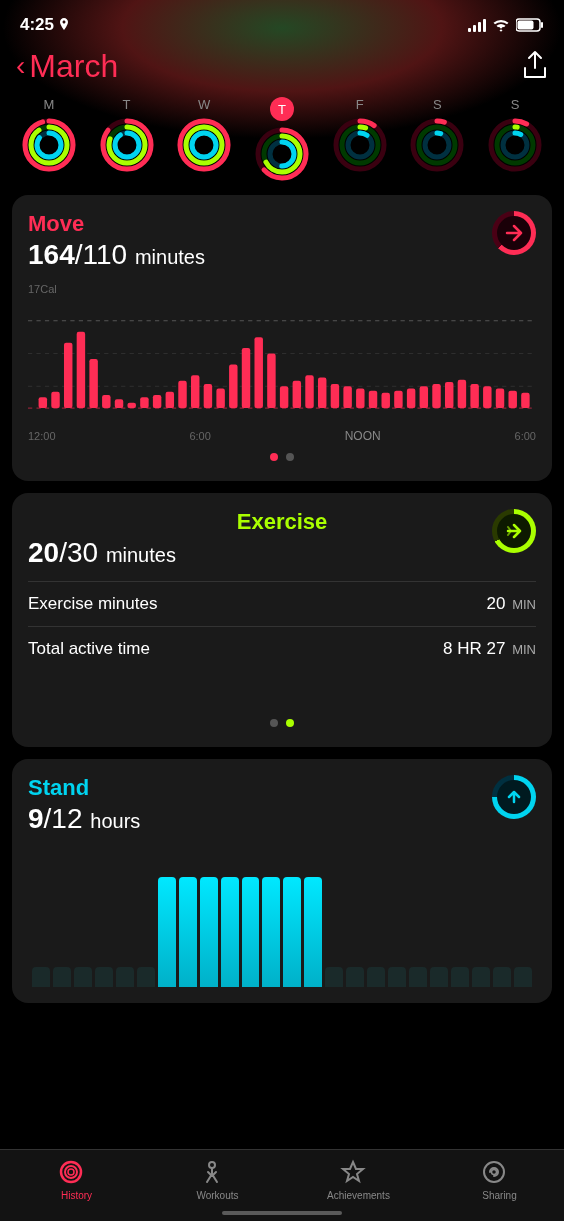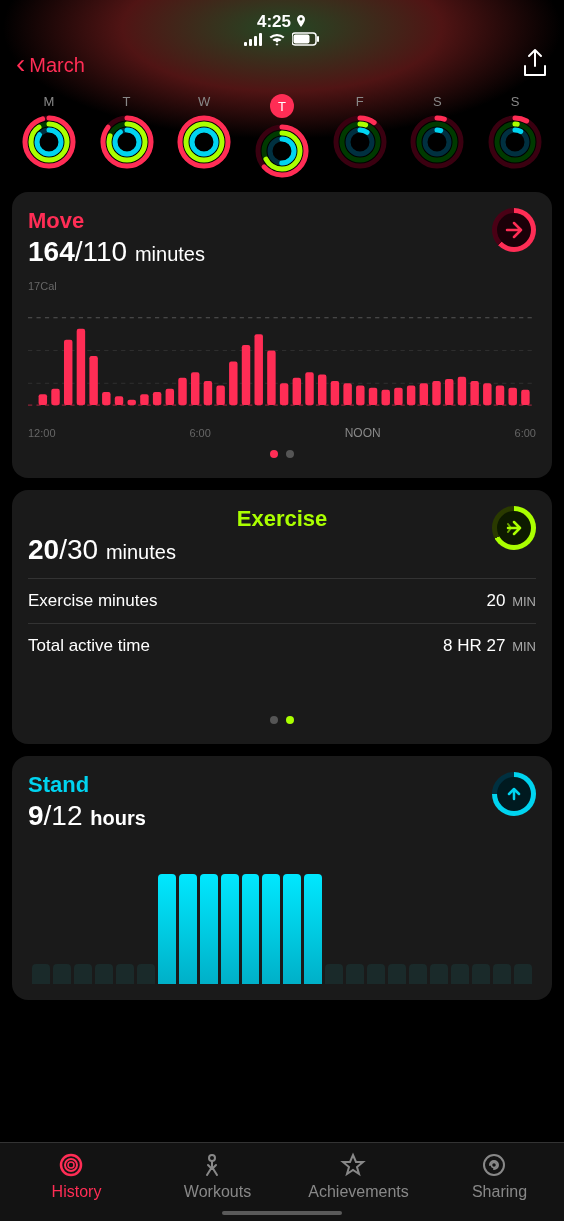--- a/index.html
+++ b/index.html
@@ -14,21 +14,20 @@
       position: relative;
     }
 
     
     .status-bar {
       display: flex;
       justify-content: space-between;
       align-items: center;
       padding: 12px 20px 6px;
       height: 44px;
-      flex-direction: column;
     }
     .status-time {
       font-size: 17px;
       font-weight: 600;
       color: #fff;
     }
     .status-icons {
       display: flex;
       align-items: center;
       gap: 6px;
@@ -62,21 +61,21 @@
       gap: 4px;
       cursor: pointer;
     }
     .back-chevron {
       font-size: 28px;
       color: #ff2d55;
       line-height: 1;
       margin-top: -2px;
     }
     .month-title {
-      font-size: 20px;
+      font-size: 32px;
       font-weight: 400;
       color: #ff2d55;
     }
     .share-btn {
       color: #fff;
       cursor: pointer;
     }
 
     
     .bg-gradient {
@@ -307,21 +306,21 @@
     }
     .tab-item {
       display: flex;
       flex-direction: column;
       align-items: center;
       gap: 4px;
       cursor: pointer;
       flex: 1;
     }
     .tab-label {
-      font-size: 16px;
+      font-size: 10px;
       margin-left: 12px;
     }
     .tab-active { color: #ff2d55; }
     .tab-inactive { color: #888; }
 
     
     .home-indicator {
       position: fixed;
       bottom: 6px;
       left: 50%;
@@ -601,21 +600,21 @@
   <div class="section">
     <div class="arrow-btn stand-arrow-btn">
       <div class="arrow-inner arrow-inner-stand">
         <svg width="18" height="18" viewBox="0 0 18 18" fill="none">
           <path d="M9 14V4M4 9l5-5 5 5" stroke="#00d4f0" stroke-width="2.5" stroke-linecap="round" stroke-linejoin="round"></path>
         </svg>
       </div>
     </div>
     <div class="section-title stand-color">Stand</div>
     <div class="section-value">
-      <span class="main-num">9</span><span>/</span><span>12</span> <span style="font-size:20px;font-weight:700;">hours</span>
+      <span class="main-num">9</span><span>/</span><span>12</span> <span style="font-size:20px;font-weight:400;">hours</span>
     </div>
 
     <div class="stand-bars" id="stand-bars-container">
     <div class="stand-bar-group">
           <div class="stand-bar stand-bar-inactive" style="height: 20px;"></div>
         </div>
         <div class="stand-bar-group">
           <div class="stand-bar stand-bar-inactive" style="height: 20px;"></div>
         </div>
         <div class="stand-bar-group">

